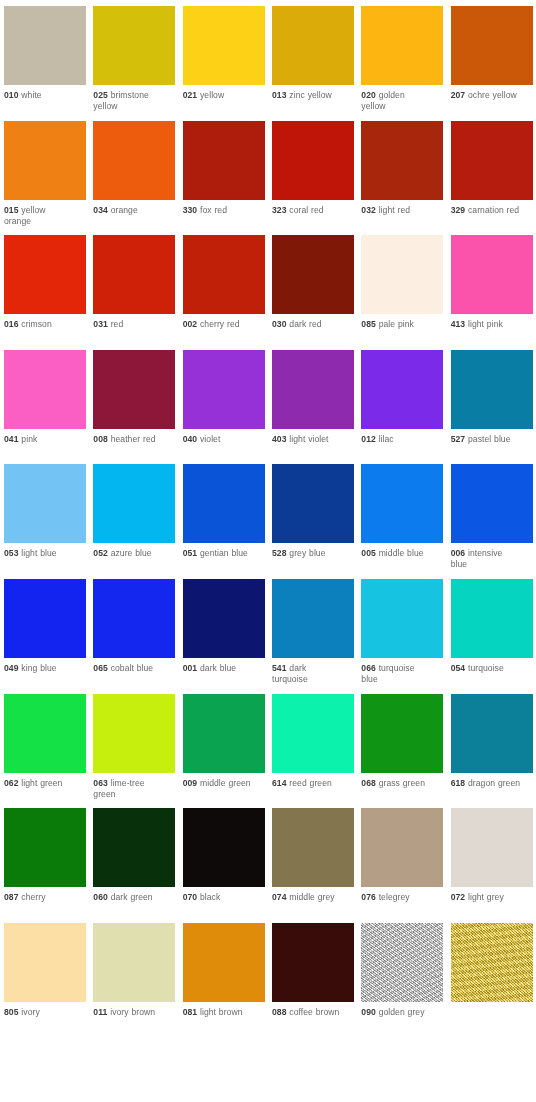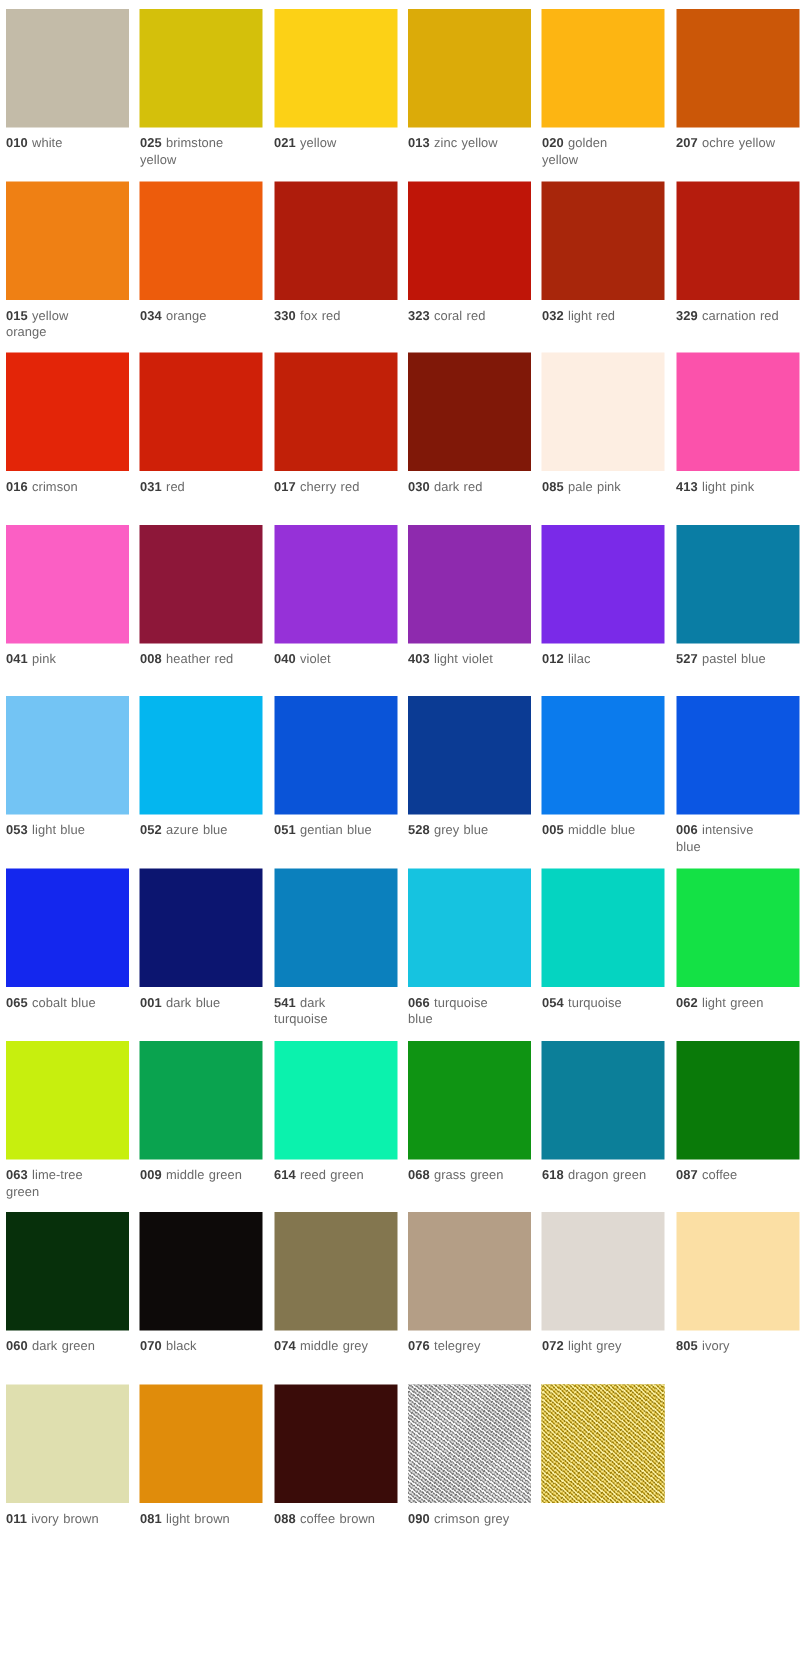--- a/index.html
+++ b/index.html
@@ -118,21 +118,21 @@
     <div class="swatch-cell">
       <div class="swatch-chip" style="background-color: rgb(227, 37, 8);"></div>
       <div class="swatch-label"><span class="swatch-code">016</span> <span class="swatch-name">crimson</span></div>
     </div>
     <div class="swatch-cell">
       <div class="swatch-chip" style="background-color: rgb(207, 32, 8);"></div>
       <div class="swatch-label"><span class="swatch-code">031</span> <span class="swatch-name">red</span></div>
     </div>
     <div class="swatch-cell">
       <div class="swatch-chip" style="background-color: rgb(193, 32, 8);"></div>
-      <div class="swatch-label"><span class="swatch-code">017</span> <span class="swatch-name">cherry red</span></div>
+      <div class="swatch-label"><span class="swatch-code">002</span> <span class="swatch-name">cherry red</span></div>
     </div>
     <div class="swatch-cell">
       <div class="swatch-chip" style="background-color: rgb(128, 24, 8);"></div>
       <div class="swatch-label"><span class="swatch-code">030</span> <span class="swatch-name">dark red</span></div>
     </div>
     <div class="swatch-cell">
       <div class="swatch-chip" style="background-color: rgb(253, 238, 226);"></div>
       <div class="swatch-label"><span class="swatch-code">085</span> <span class="swatch-name">pale pink</span></div>
     </div>
     <div class="swatch-cell">
@@ -181,20 +181,24 @@
     </div>
     <div class="swatch-cell">
       <div class="swatch-chip" style="background-color: rgb(11, 123, 237);"></div>
       <div class="swatch-label"><span class="swatch-code">005</span> <span class="swatch-name">middle blue</span></div>
     </div>
     <div class="swatch-cell">
       <div class="swatch-chip" style="background-color: rgb(11, 86, 227);"></div>
       <div class="swatch-label"><span class="swatch-code">006</span> <span class="swatch-name">intensive blue</span></div>
     </div>
     <div class="swatch-cell">
+      <div class="swatch-chip" style="background-color: rgb(20, 36, 240);"></div>
+      <div class="swatch-label"><span class="swatch-code">049</span> <span class="swatch-name">king blue</span></div>
+    </div>
+    <div class="swatch-cell">
       <div class="swatch-chip" style="background-color: rgb(20, 39, 238);"></div>
       <div class="swatch-label"><span class="swatch-code">065</span> <span class="swatch-name">cobalt blue</span></div>
     </div>
     <div class="swatch-cell">
       <div class="swatch-chip" style="background-color: rgb(12, 21, 112);"></div>
       <div class="swatch-label"><span class="swatch-code">001</span> <span class="swatch-name">dark blue</span></div>
     </div>
     <div class="swatch-cell">
       <div class="swatch-chip" style="background-color: rgb(11, 128, 189);"></div>
       <div class="swatch-label"><span class="swatch-code">541</span> <span class="swatch-name">dark turquoise</span></div>
@@ -226,21 +230,21 @@
     <div class="swatch-cell">
       <div class="swatch-chip" style="background-color: rgb(15, 148, 19);"></div>
       <div class="swatch-label"><span class="swatch-code">068</span> <span class="swatch-name">grass green</span></div>
     </div>
     <div class="swatch-cell">
       <div class="swatch-chip" style="background-color: rgb(12, 127, 153);"></div>
       <div class="swatch-label"><span class="swatch-code">618</span> <span class="swatch-name">dragon green</span></div>
     </div>
     <div class="swatch-cell">
       <div class="swatch-chip" style="background-color: rgb(10, 122, 9);"></div>
-      <div class="swatch-label"><span class="swatch-code">087</span> <span class="swatch-name">coffee</span></div>
+      <div class="swatch-label"><span class="swatch-code">087</span> <span class="swatch-name">cherry</span></div>
     </div>
     <div class="swatch-cell">
       <div class="swatch-chip" style="background-color: rgb(7, 48, 11);"></div>
       <div class="swatch-label"><span class="swatch-code">060</span> <span class="swatch-name">dark green</span></div>
     </div>
     <div class="swatch-cell">
       <div class="swatch-chip" style="background-color: rgb(13, 10, 9);"></div>
       <div class="swatch-label"><span class="swatch-code">070</span> <span class="swatch-name">black</span></div>
     </div>
     <div class="swatch-cell">
@@ -266,18 +270,18 @@
     <div class="swatch-cell">
       <div class="swatch-chip" style="background-color: rgb(224, 140, 11);"></div>
       <div class="swatch-label"><span class="swatch-code">081</span> <span class="swatch-name">light brown</span></div>
     </div>
     <div class="swatch-cell">
       <div class="swatch-chip" style="background-color: rgb(58, 12, 9);"></div>
       <div class="swatch-label"><span class="swatch-code">088</span> <span class="swatch-name">coffee brown</span></div>
     </div>
     <div class="swatch-cell">
       <div class="swatch-chip tex-silver" style="background-color: rgb(176, 176, 176);"></div>
-      <div class="swatch-label"><span class="swatch-code">090</span> <span class="swatch-name">crimson grey</span></div>
+      <div class="swatch-label"><span class="swatch-code">090</span> <span class="swatch-name">golden grey</span></div>
     </div>
     <div class="swatch-cell">
       <div class="swatch-chip tex-gold" style="background-color: rgb(212, 182, 26);"></div>
     </div>
   </div>
 
 </body></html>

